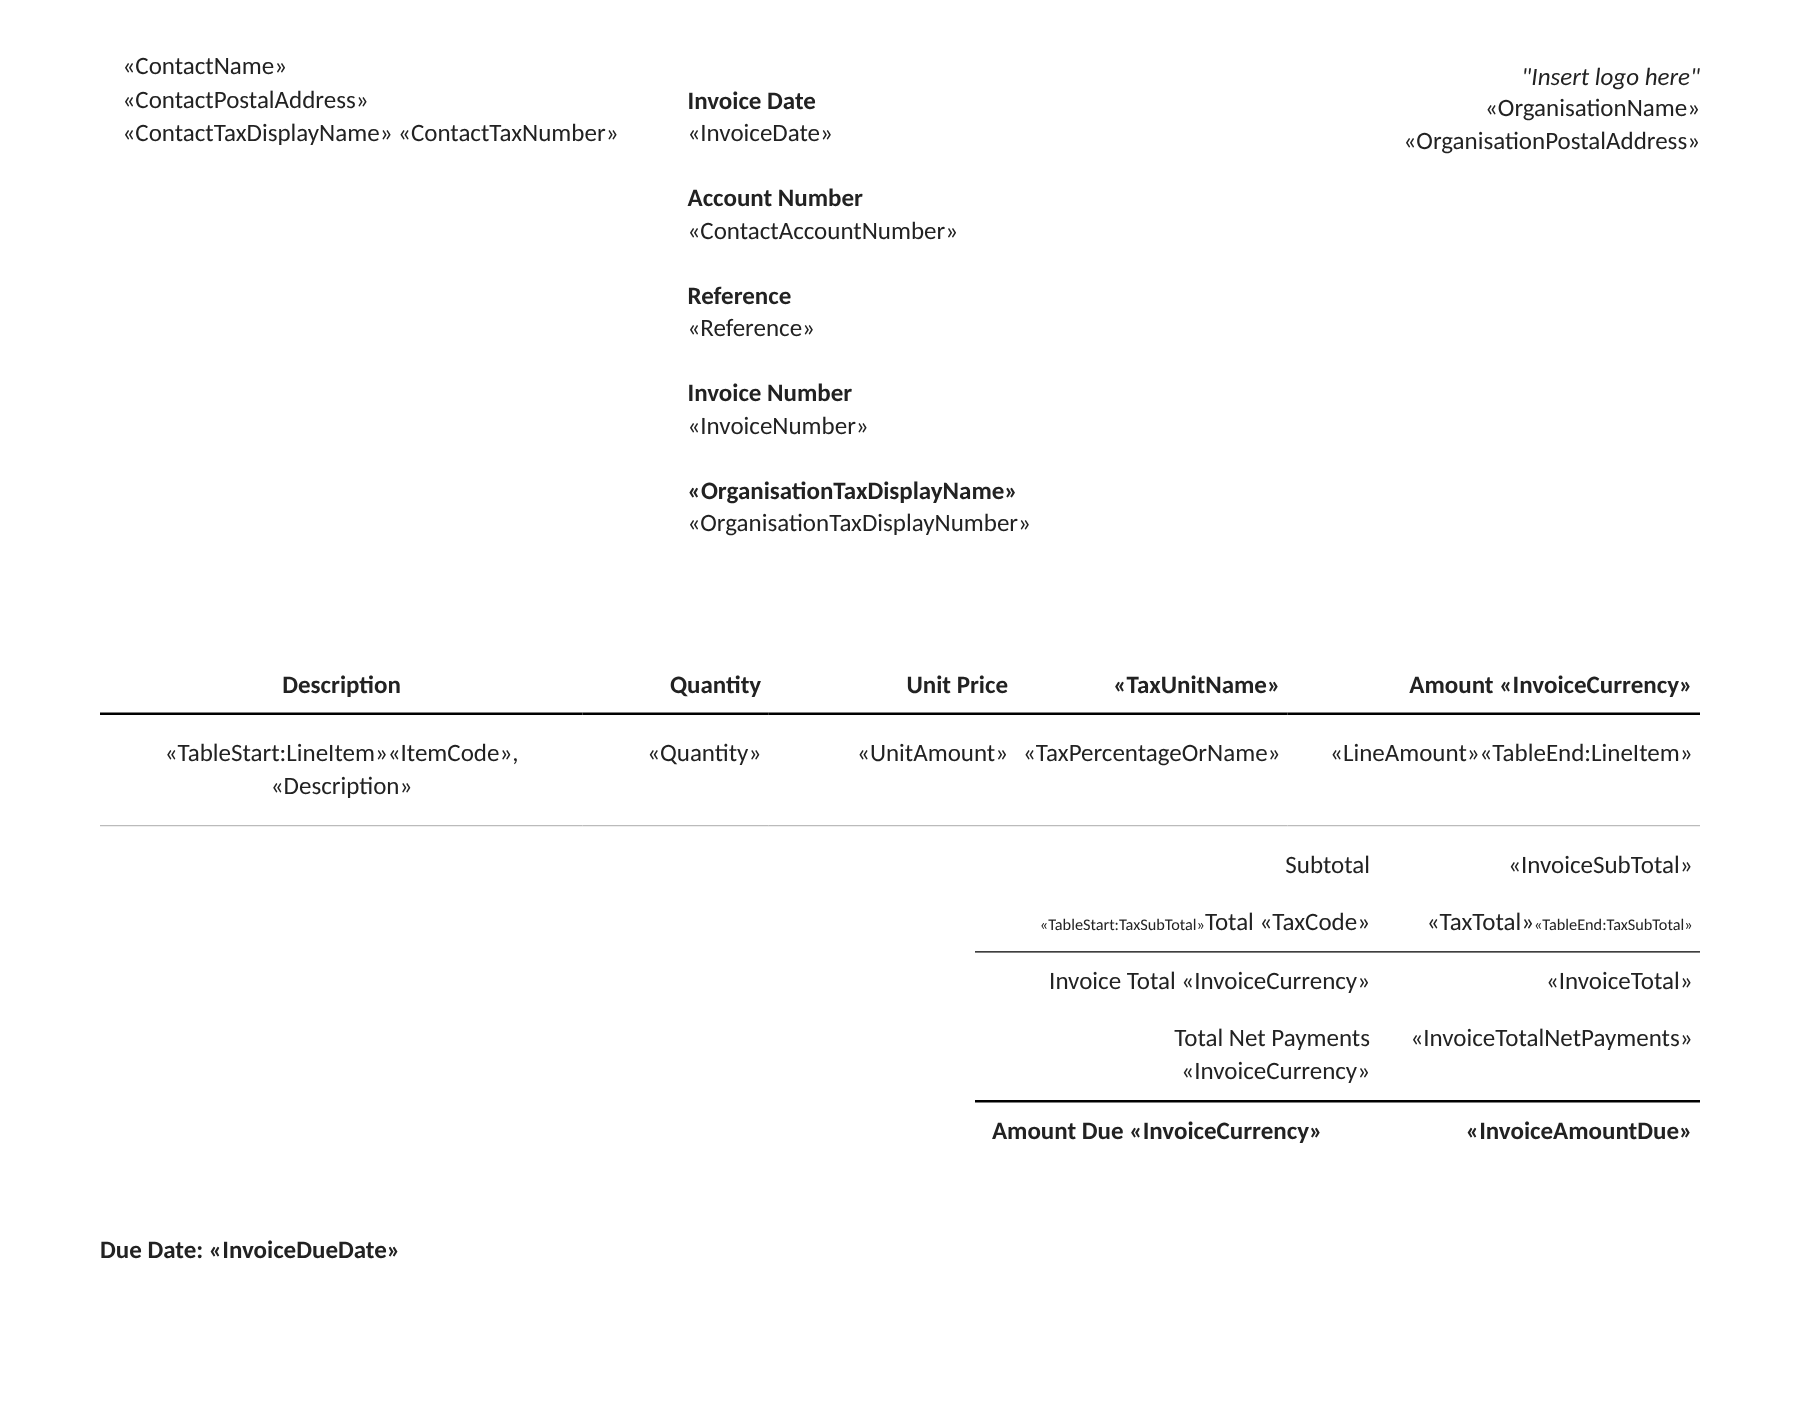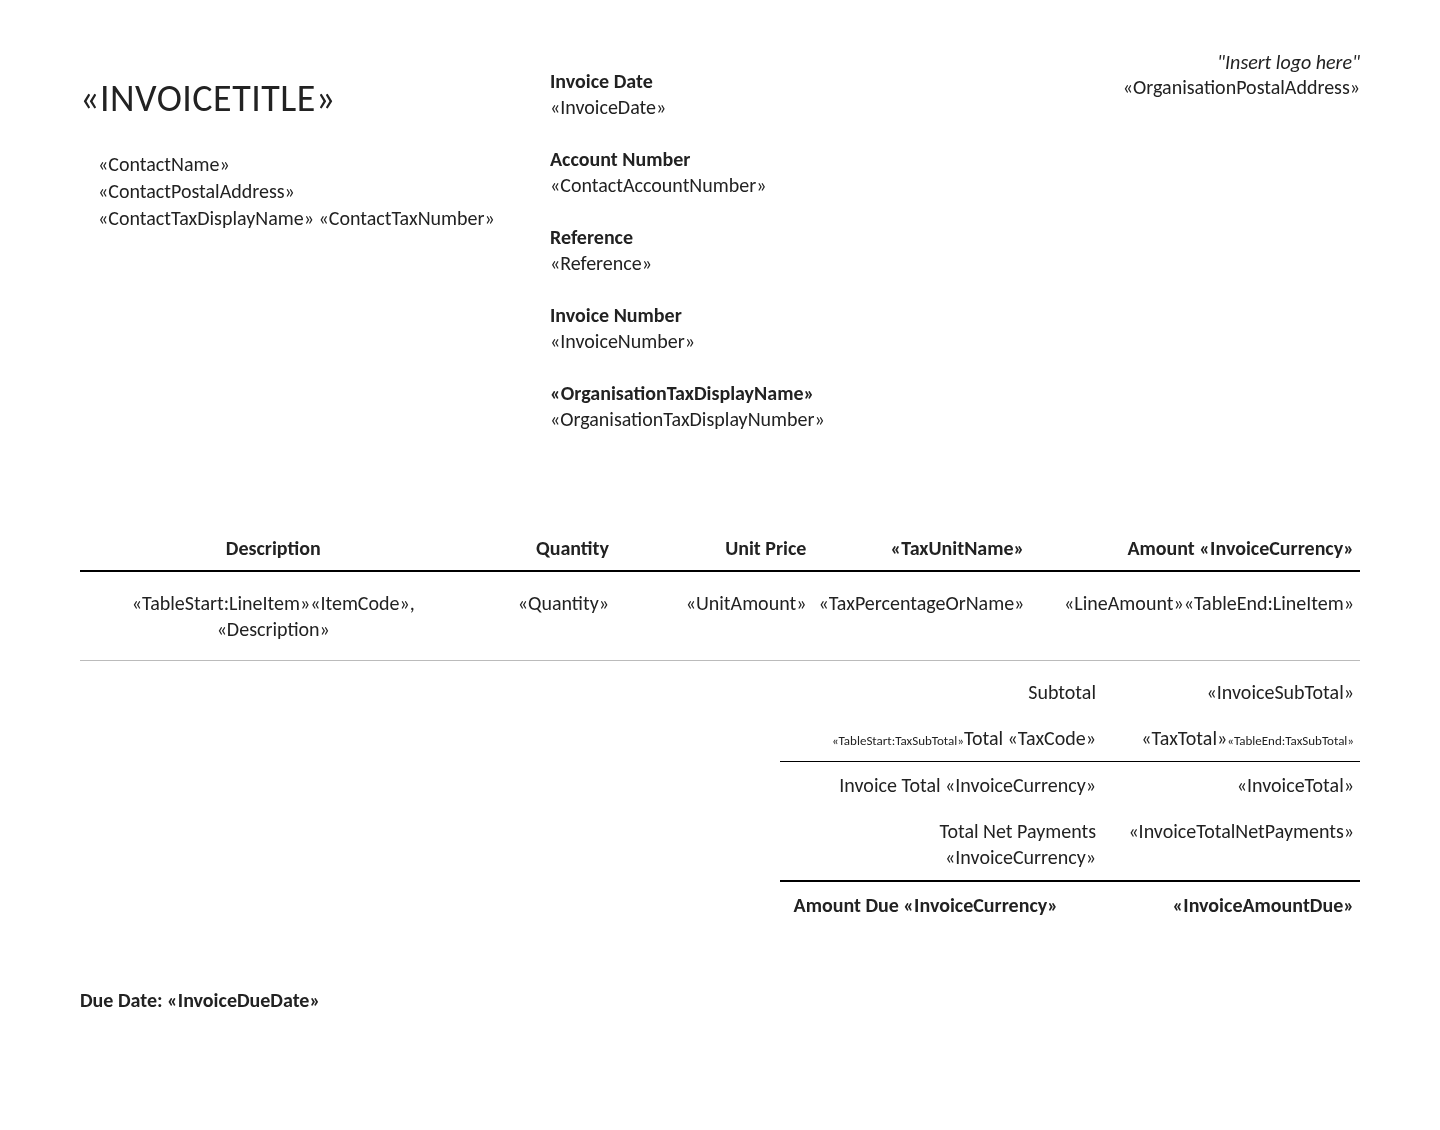--- a/index.html
+++ b/index.html
@@ -75,21 +75,20 @@
     font-size: 20px;
     font-weight: 700;
   }
 </style>
 </head>
 <body>
 
 <div class="top-row">
 
   <div class="col-left">
-    <div class="title">«INVOICETITLE»</div>
     <div class="contact-block">
       <div>«ContactName»</div>
       <div>«ContactPostalAddress»</div>
       <div>«ContactTaxDisplayName» «ContactTaxNumber»</div>
     </div>
   </div>
 
   <div class="col-mid meta-block">
     <div class="meta-group">
       <div class="meta-label">Invoice Date</div>
@@ -109,20 +108,21 @@
     </div>
     <div class="meta-group">
       <div class="meta-label">«OrganisationTaxDisplayName»</div>
       <div>«OrganisationTaxDisplayNumber»</div>
     </div>
   </div>
 
   <div class="col-right">
     <div class="logo-hint">"Insert logo here"</div>
     <div class="org-block">
+      <div>«OrganisationName»</div>
       <div>«OrganisationPostalAddress»</div>
     </div>
   </div>
 
 </div>
 
 <table class="items">
   <thead>
     <tr>
       <th style="width:31%">Description</th>

